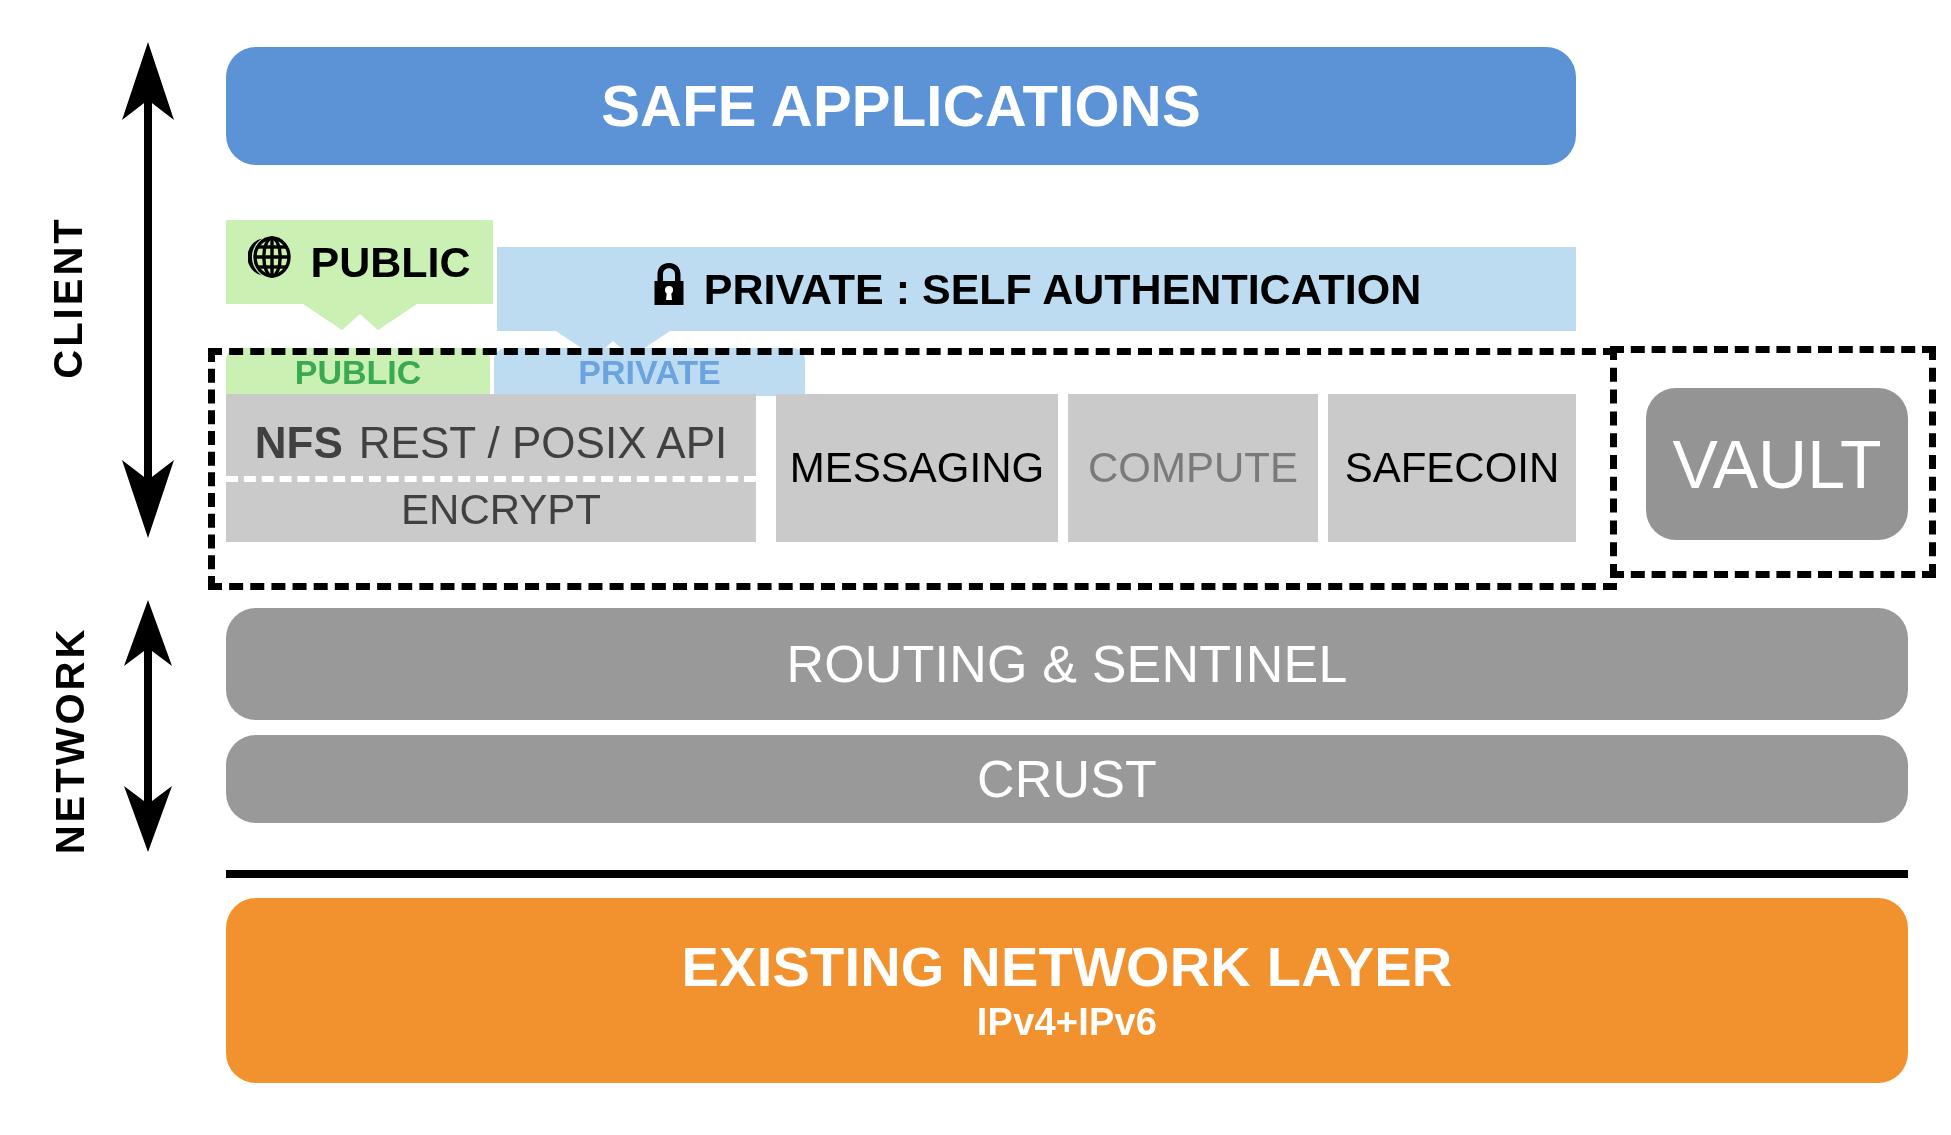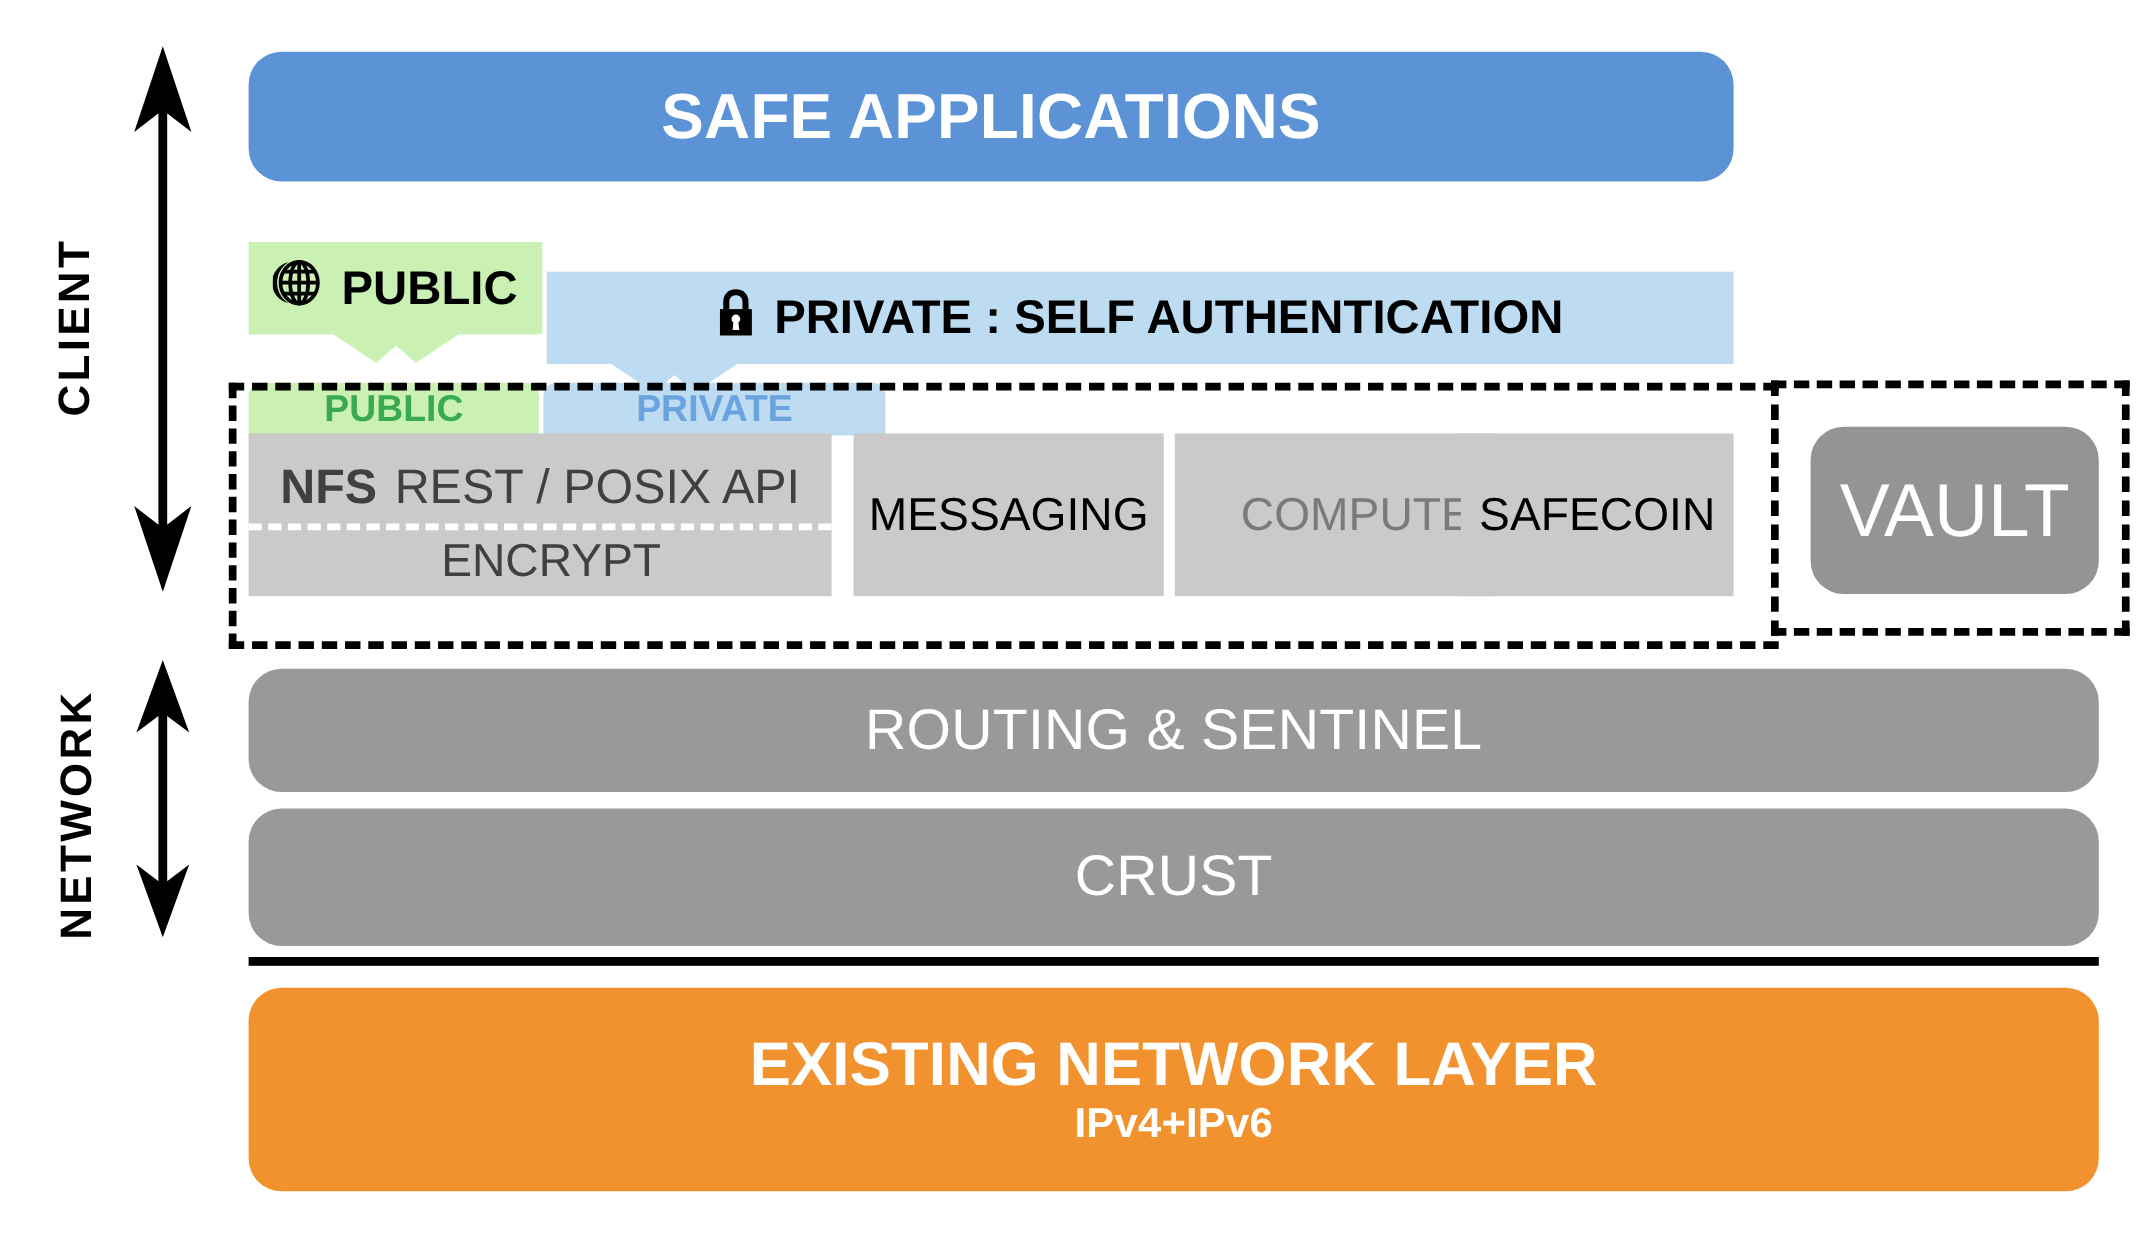--- a/index.html
+++ b/index.html
@@ -232,33 +232,33 @@
     <div class="api-line" style="top:22px; height:54px;">
       <span class="nfs">NFS</span>
       <span class="rest">REST / POSIX API</span>
     </div>
     <div class="dashed-white" style="top:82px;"></div>
     <div class="api-line" style="top:92px; height:48px; font-size:42px;margin-left:20px;">ENCRYPT</div>
   </div>
 
   <div class="panel" style="left:776px; top:394px; width:282px; height:148px;">MESSAGING</div>
 
-  <div class="panel" style="left:1068px; top:394px; width:250px; height:148px; color:#7a7a7a;padding-left:40px;">COMPUTE</div>
+  <div class="panel" style="left:1068px; top:394px; width:250px; height:148px; color:#7a7a7a;">COMPUTE</div>
 
   <div class="panel" style="left:1328px; top:394px; width:248px; height:148px;">SAFECOIN</div>
 
   <div class="dash-box dash-box-left" style="left:208px; top:348px; width:1402px; height:228px;"></div>
 
   <div class="dash-box" style="left:1610px; top:346px; width:312px; height:218px;"></div>
 
   <div class="vault abs" style="left:1646px; top:388px; width:262px; height:152px;">VAULT</div>
 
   <div class="abs band net-band" style="left:226px; top:608px; width:1682px; height:112px;">ROUTING &amp; SENTINEL</div>
 
-  <div class="abs band net-band" style="left:226px; top:735px; width:1682px; height:125px;">CRUST</div>
+  <div class="abs band net-band" style="left:226px; top:735px; width:1682px; height:88px;">CRUST</div>
 
   <div class="solid-rule" style="left:226px; top:870px; width:1682px; height:8px;"></div>
 
   <div id="existing-band" class="abs band" style="left:226px; top:898px; width:1682px; height:185px;">
     <div id="existing-title">EXISTING NETWORK LAYER</div>
     <div id="existing-sub">IPv4+IPv6</div>
   </div>
 
 </div>
 

